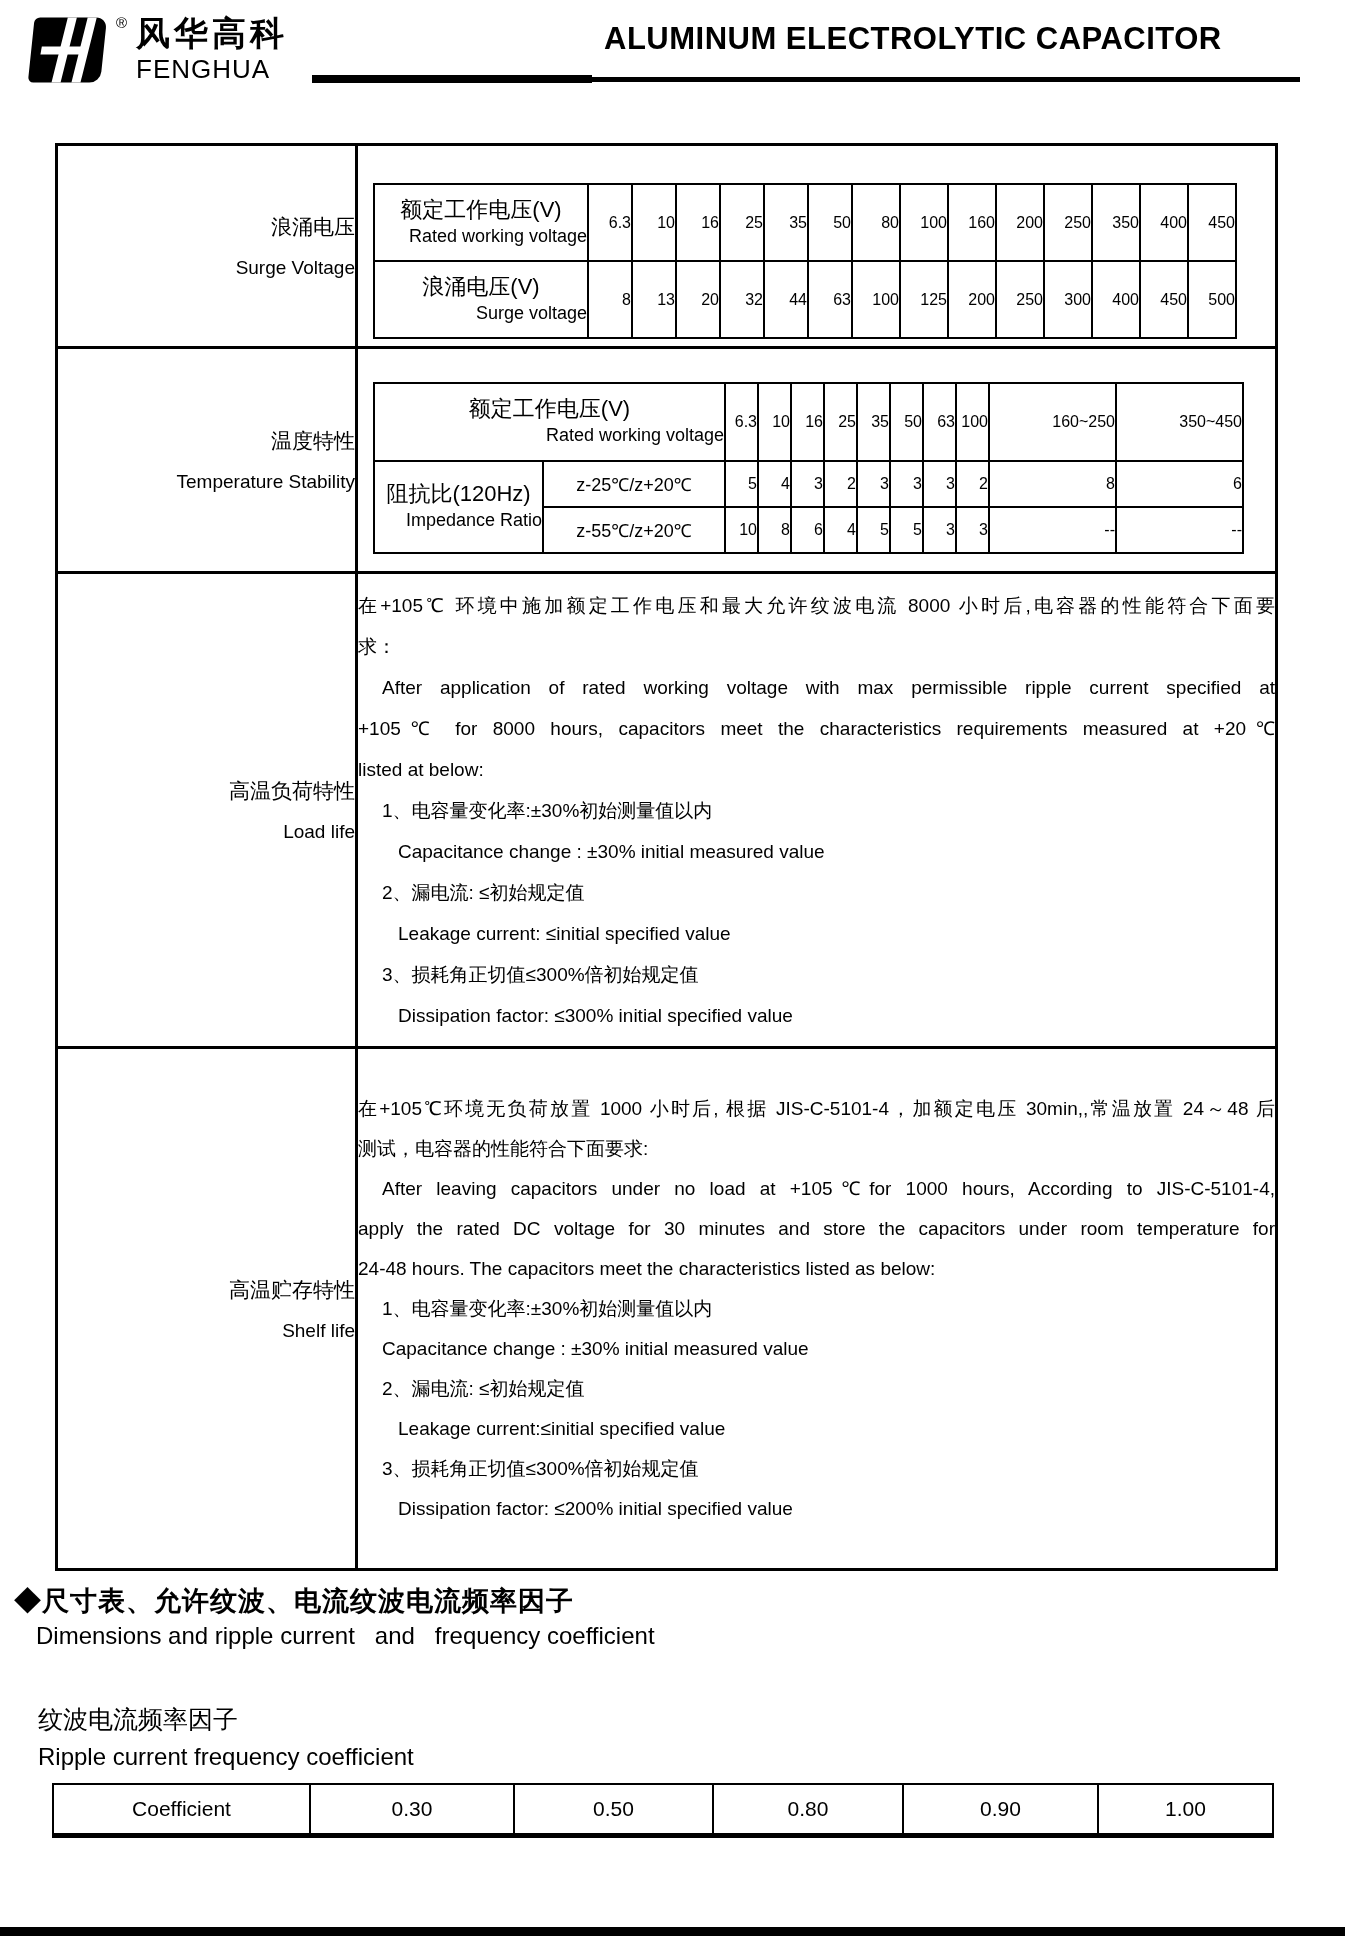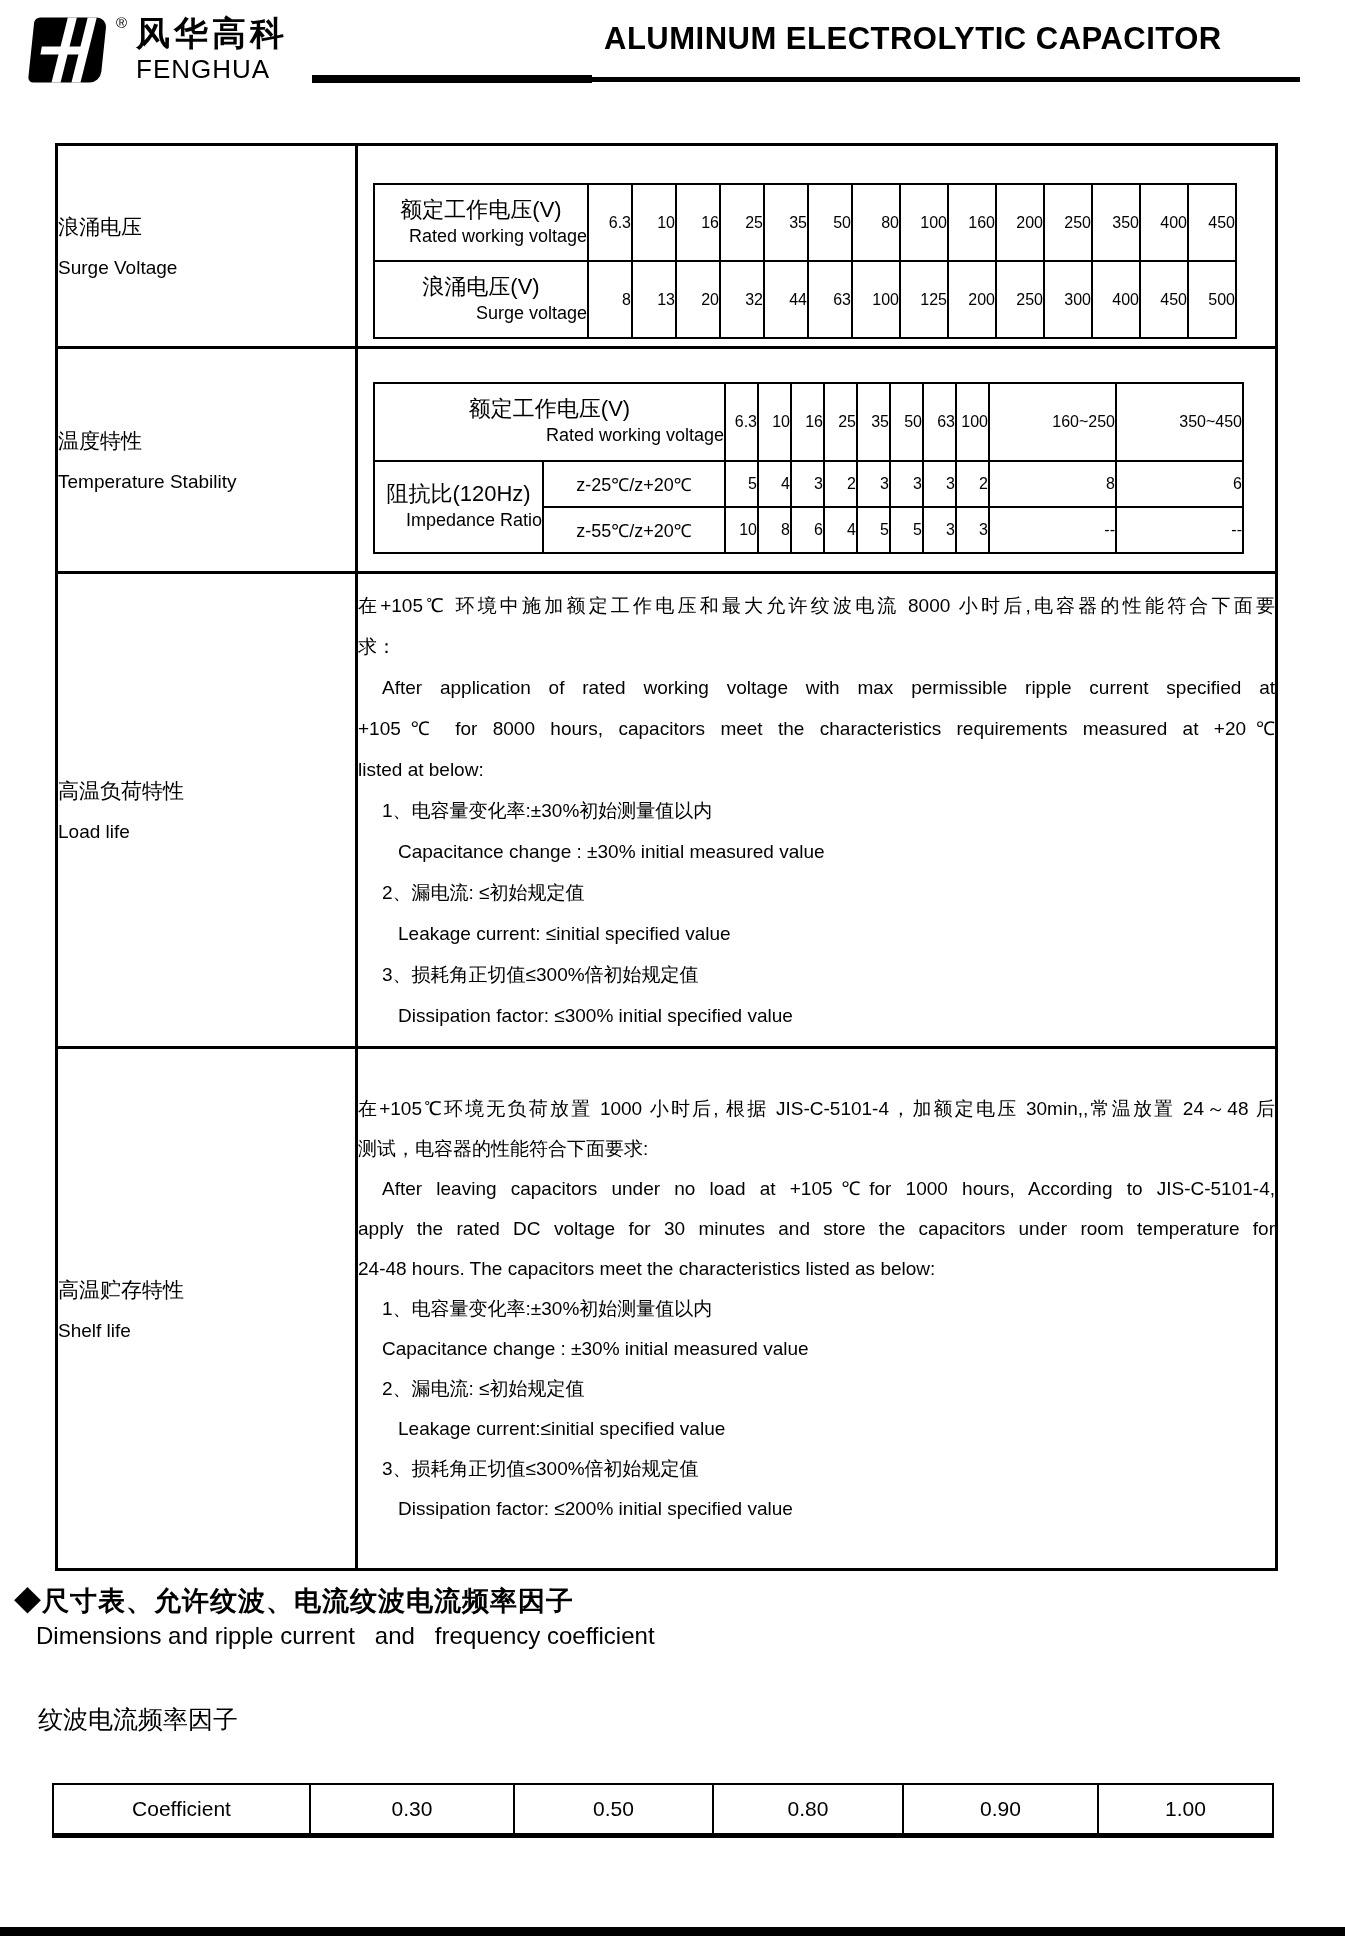--- a/index.html
+++ b/index.html
@@ -14,21 +14,21 @@
   .brand-cn{font-size:34px;font-weight:bold;letter-spacing:4px;}
   .brand-en{font-size:26px;letter-spacing:1px;margin-top:6px;}
   .doc-title{position:absolute;left:604px;top:21px;font-size:31px;font-weight:bold;letter-spacing:0.5px;white-space:nowrap;}
   .hdr-rule{position:absolute;left:312px;top:77px;width:988px;height:5px;background:#000;}
   .hdr-rule2{position:absolute;left:312px;top:75px;width:280px;height:8px;background:#000;}
 
   
   table{border-collapse:collapse;}
   .spec{position:absolute;left:55px;top:143px;width:1220px;table-layout:fixed;}
   .spec > tbody > tr > td{border:3px solid #000;padding:0;vertical-align:middle;}
-  .rl{text-align:left;}
+  .rl{text-align:right;}
   .rl .cn{font-size:21px;}
   .rl .en{font-size:19px;margin-top:16px;}
 
   .cc{vertical-align:top;}
 
   .inner{table-layout:fixed;}
   .inner td{border:2px solid #000;padding:0;text-align:center;vertical-align:middle;}
   .inner .val{font-size:16px;text-align:right;}
   .ih .cn{font-size:22px;line-height:27px;}
   .ih .en{font-size:18px;line-height:27px;text-align:right;}
@@ -274,20 +274,21 @@
         <div class="tl ind40">Dissipation factor: ≤200% initial specified value</div>
       </td>
     </tr>
 
     </tbody>
   </table>
 
   <div class="h-cn">◆尺寸表、允许纹波、电流纹波电流频率因子</div>
   <div class="h-en">Dimensions and ripple current   and   frequency coefficient</div>
   <div class="sub-cn">纹波电流频率因子</div>
+  <div class="sub-en">Ripple current frequency coefficient</div>
 
   <table class="freq">
     <colgroup>
       <col style="width:257px">
         <col style="width:204px">
         <col style="width:199px">
         <col style="width:190px">
         <col style="width:195px">
         <col style="width:175px">
     </colgroup>

